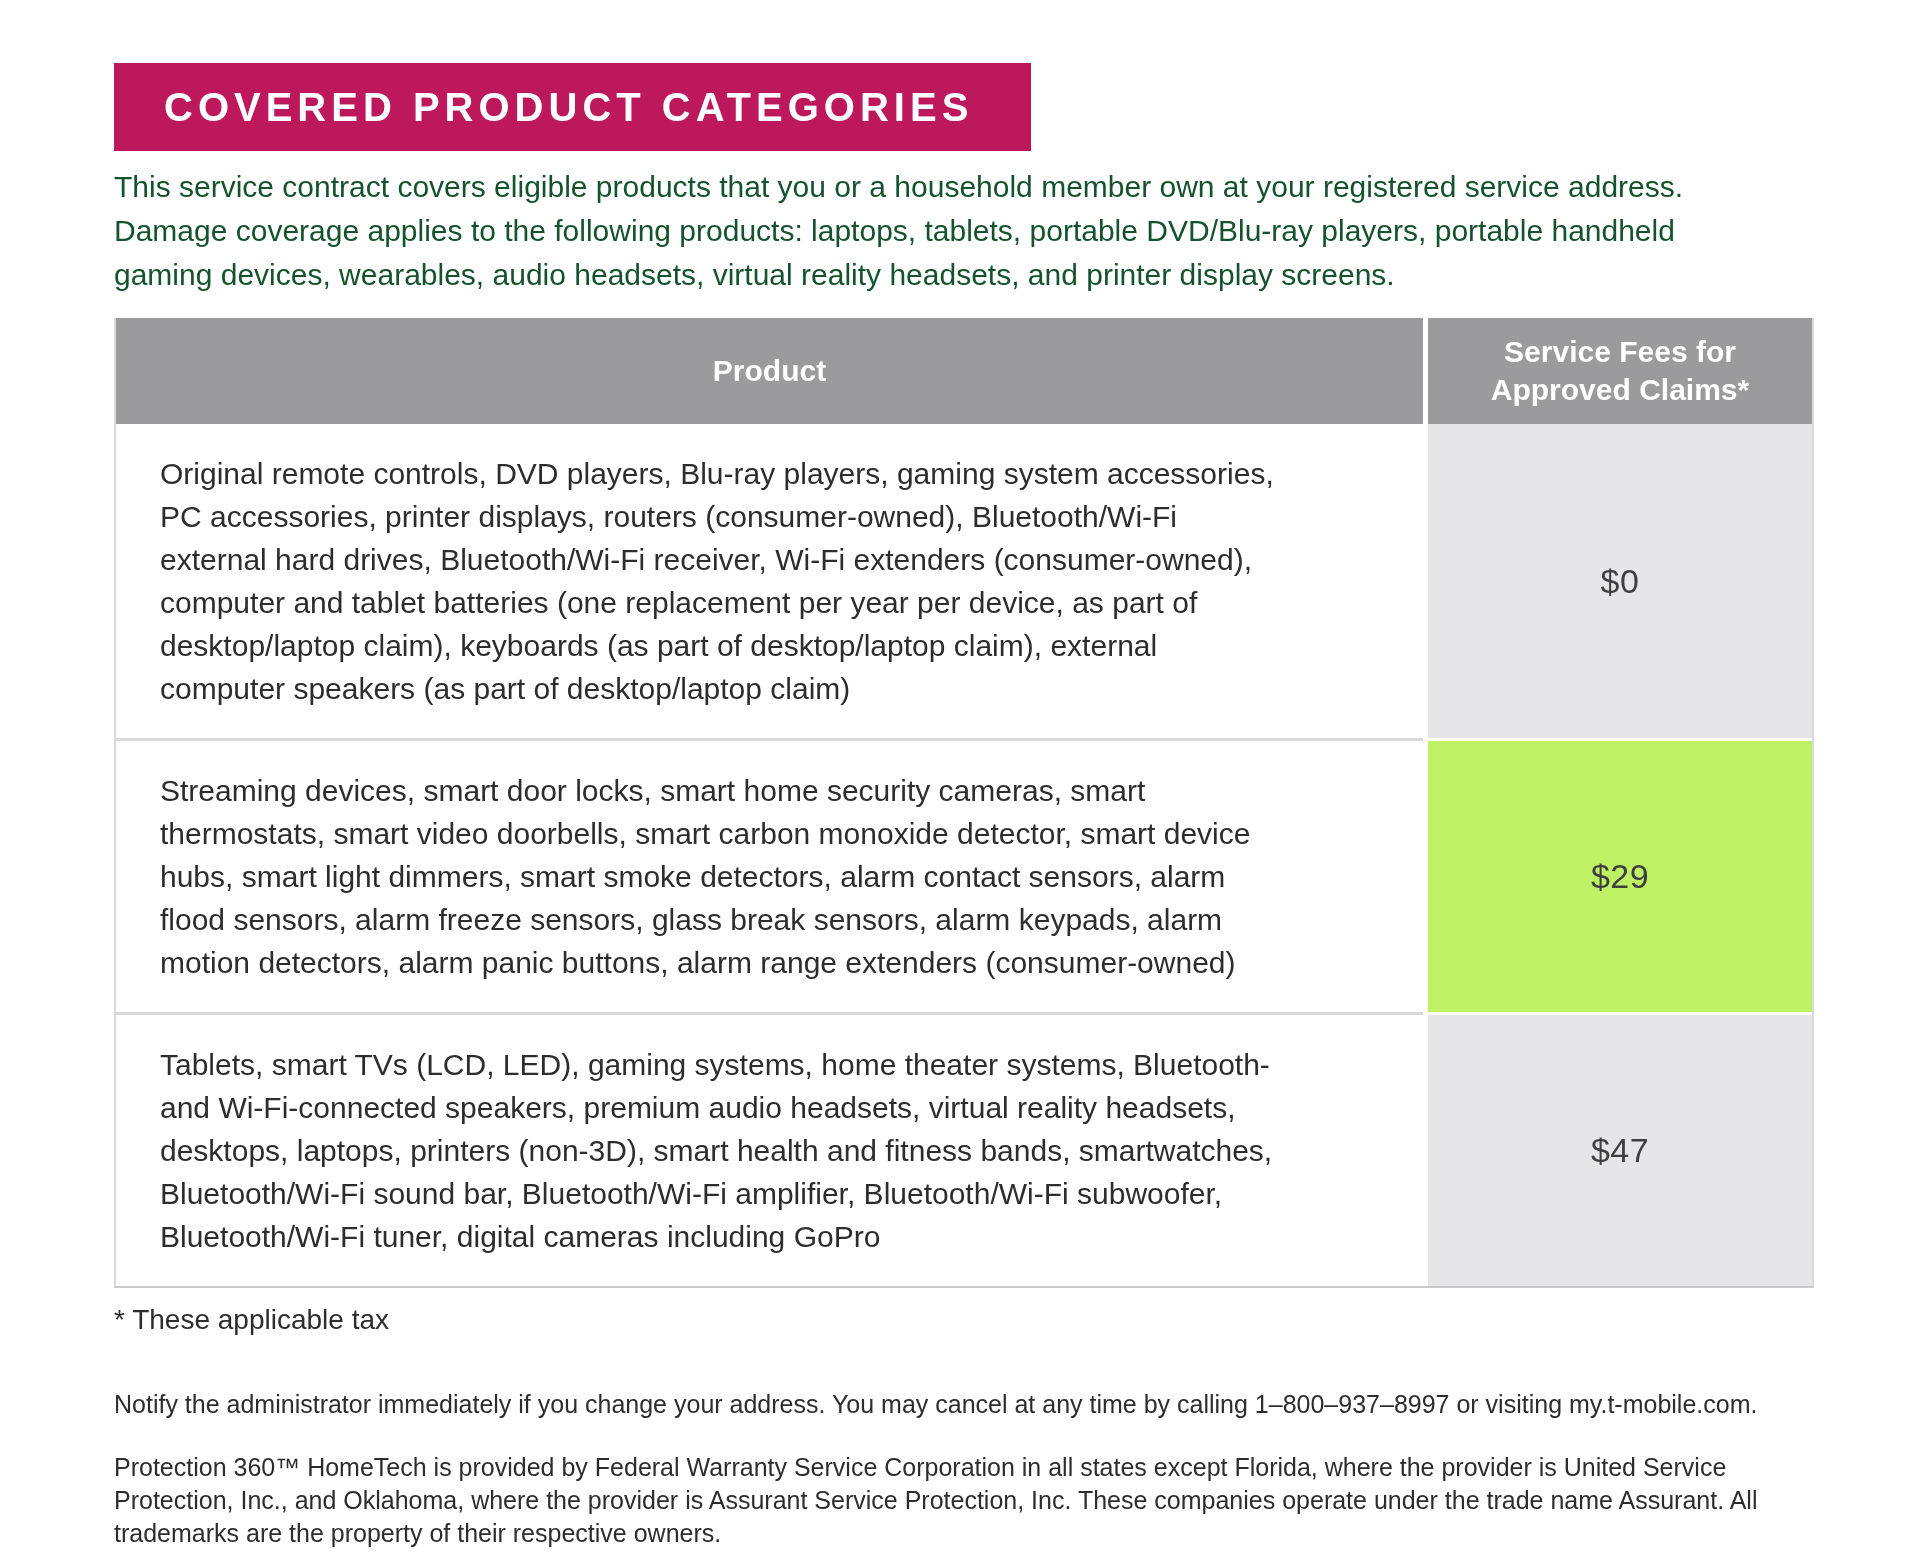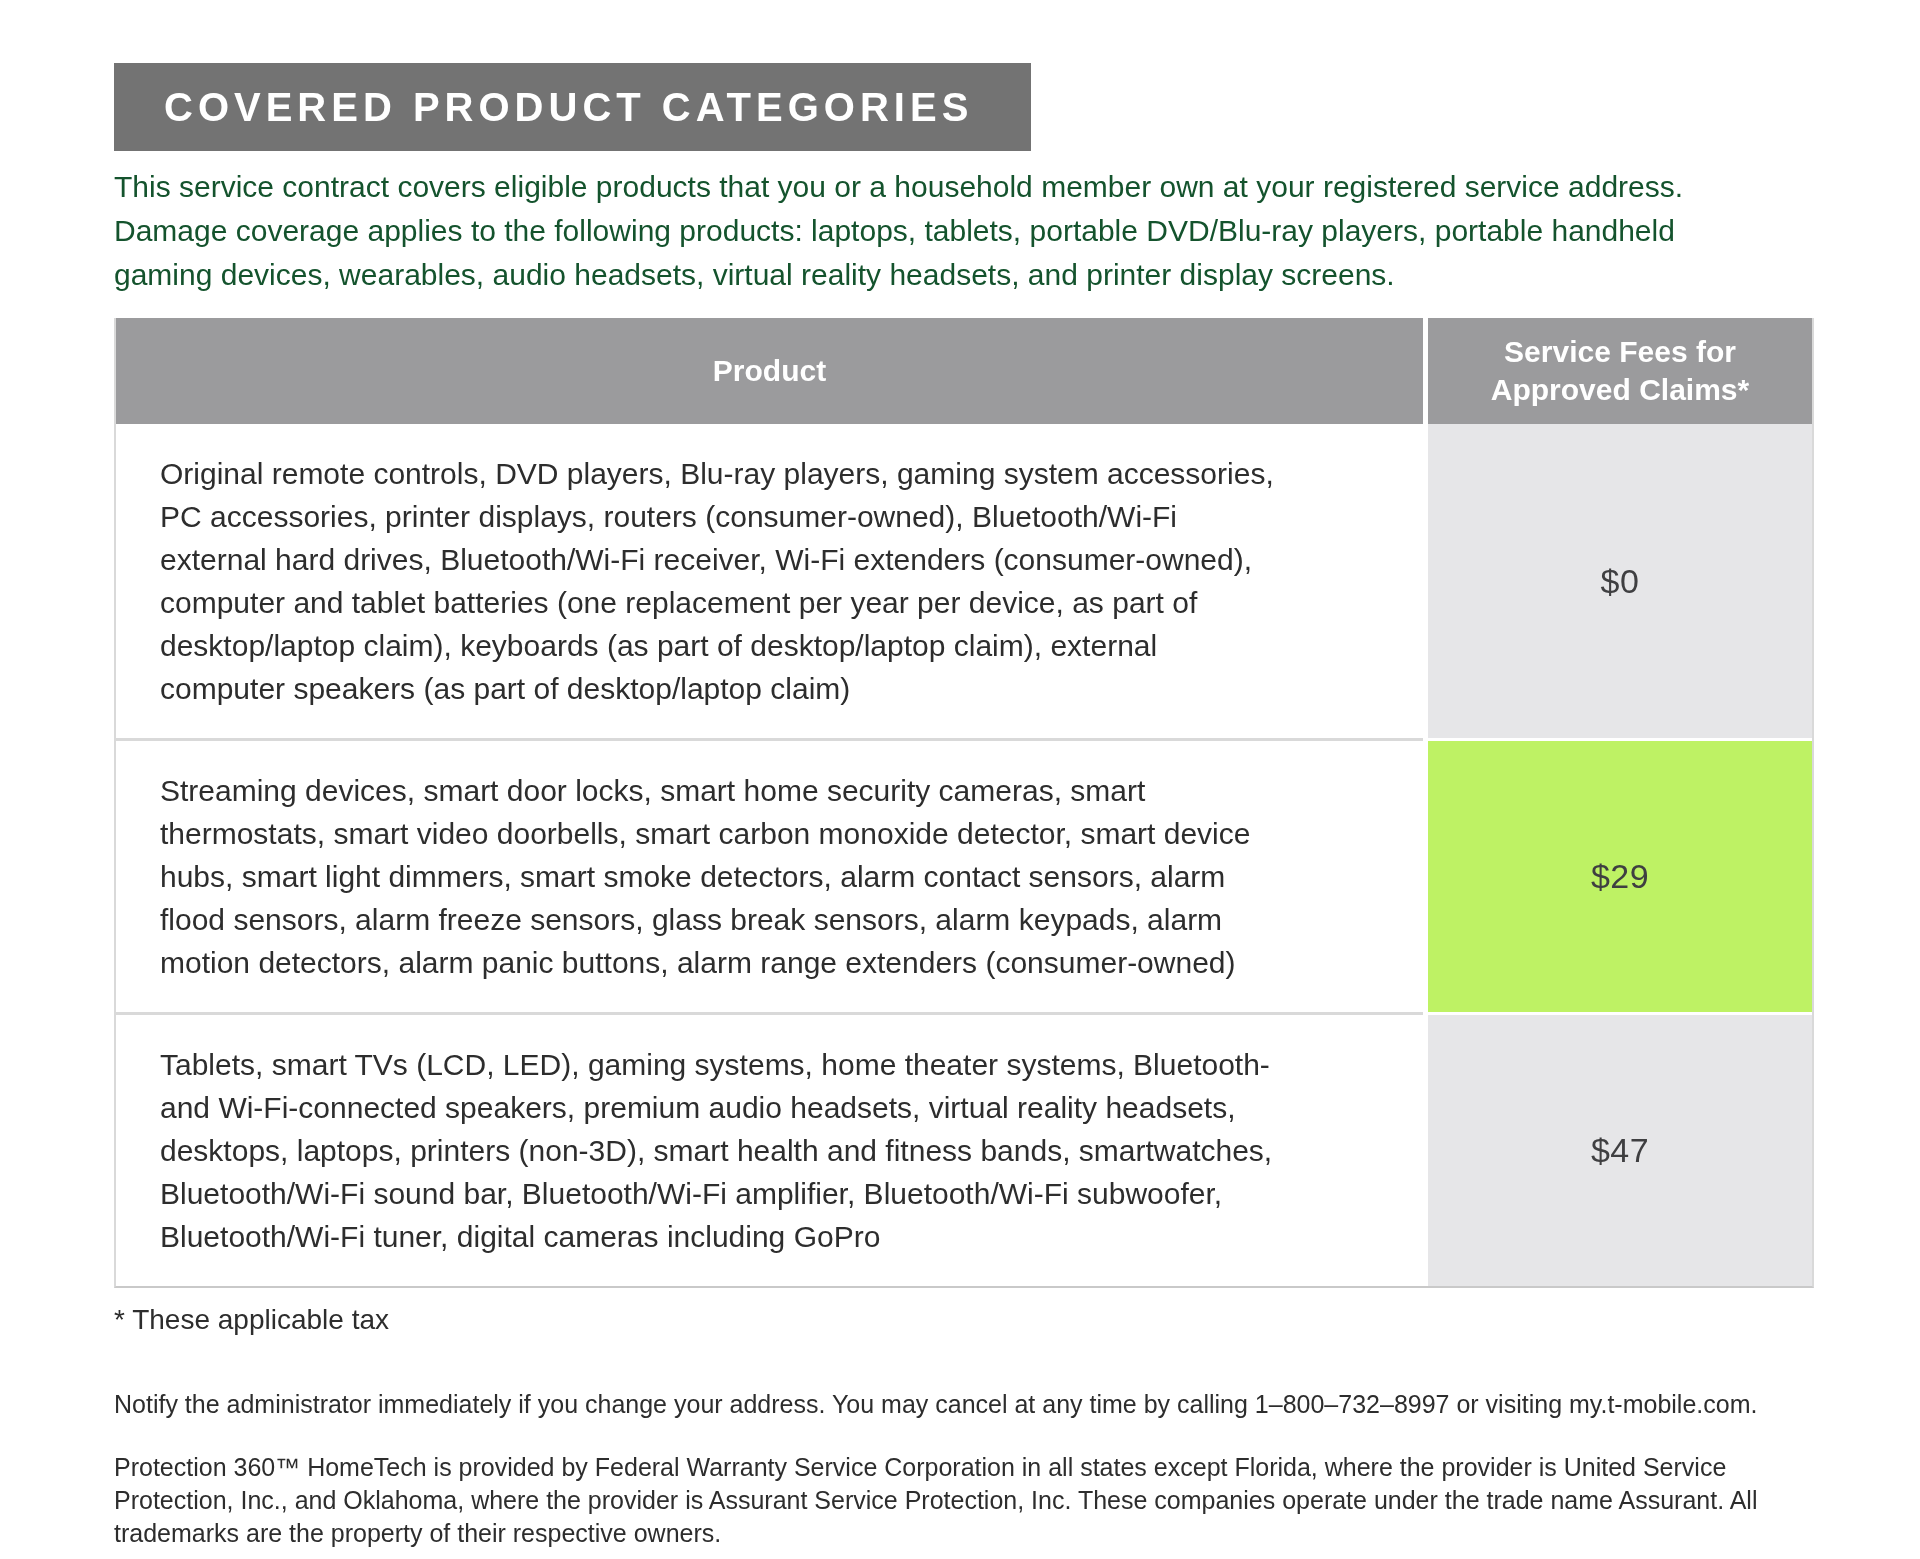--- a/index.html
+++ b/index.html
@@ -12,21 +12,21 @@
     overflow: hidden;
   }
   .content {
     position: absolute;
     left: 114px; top: 63px;
     width: 1700px;
   }
   
   .banner {
     width: 917px; height: 88px;
-    background: #737373;
+    background: #be185d;
     display: flex; align-items: center;
     padding-left: 50px;
   }
   .banner-text {
     color: #ffffff;
     font-size: 40px;
     font-weight: bold;
     letter-spacing: 5px;
     white-space: nowrap;
   }
@@ -141,19 +141,19 @@
 Bluetooth/Wi-Fi tuner, digital cameras including GoPro</div>
     <div class="td-fee fee-light row-sep-fee">
         <span>$47</span>
       </div>
 
   </div>
 
   <div class="footnote">* These applicable tax</div>
 
   <div class="legal">
-    <p class="para1">Notify the administrator immediately if you change your address. You may cancel at any time by calling 1–800–732–8997 or visiting my.t-mobile.com.</p>
+    <p class="para1">Notify the administrator immediately if you change your address. You may cancel at any time by calling 1–800–937–8997 or visiting my.t-mobile.com.</p>
     <p class="para2">Protection 360™ HomeTech is provided by Federal Warranty Service Corporation in all states except Florida, where the provider is United Service
 Protection, Inc., and Oklahoma, where the provider is Assurant Service Protection, Inc. These companies operate under the trade name Assurant. All
 trademarks are the property of their respective owners.</p>
   </div>
 
 </div>
 
 </body></html>

